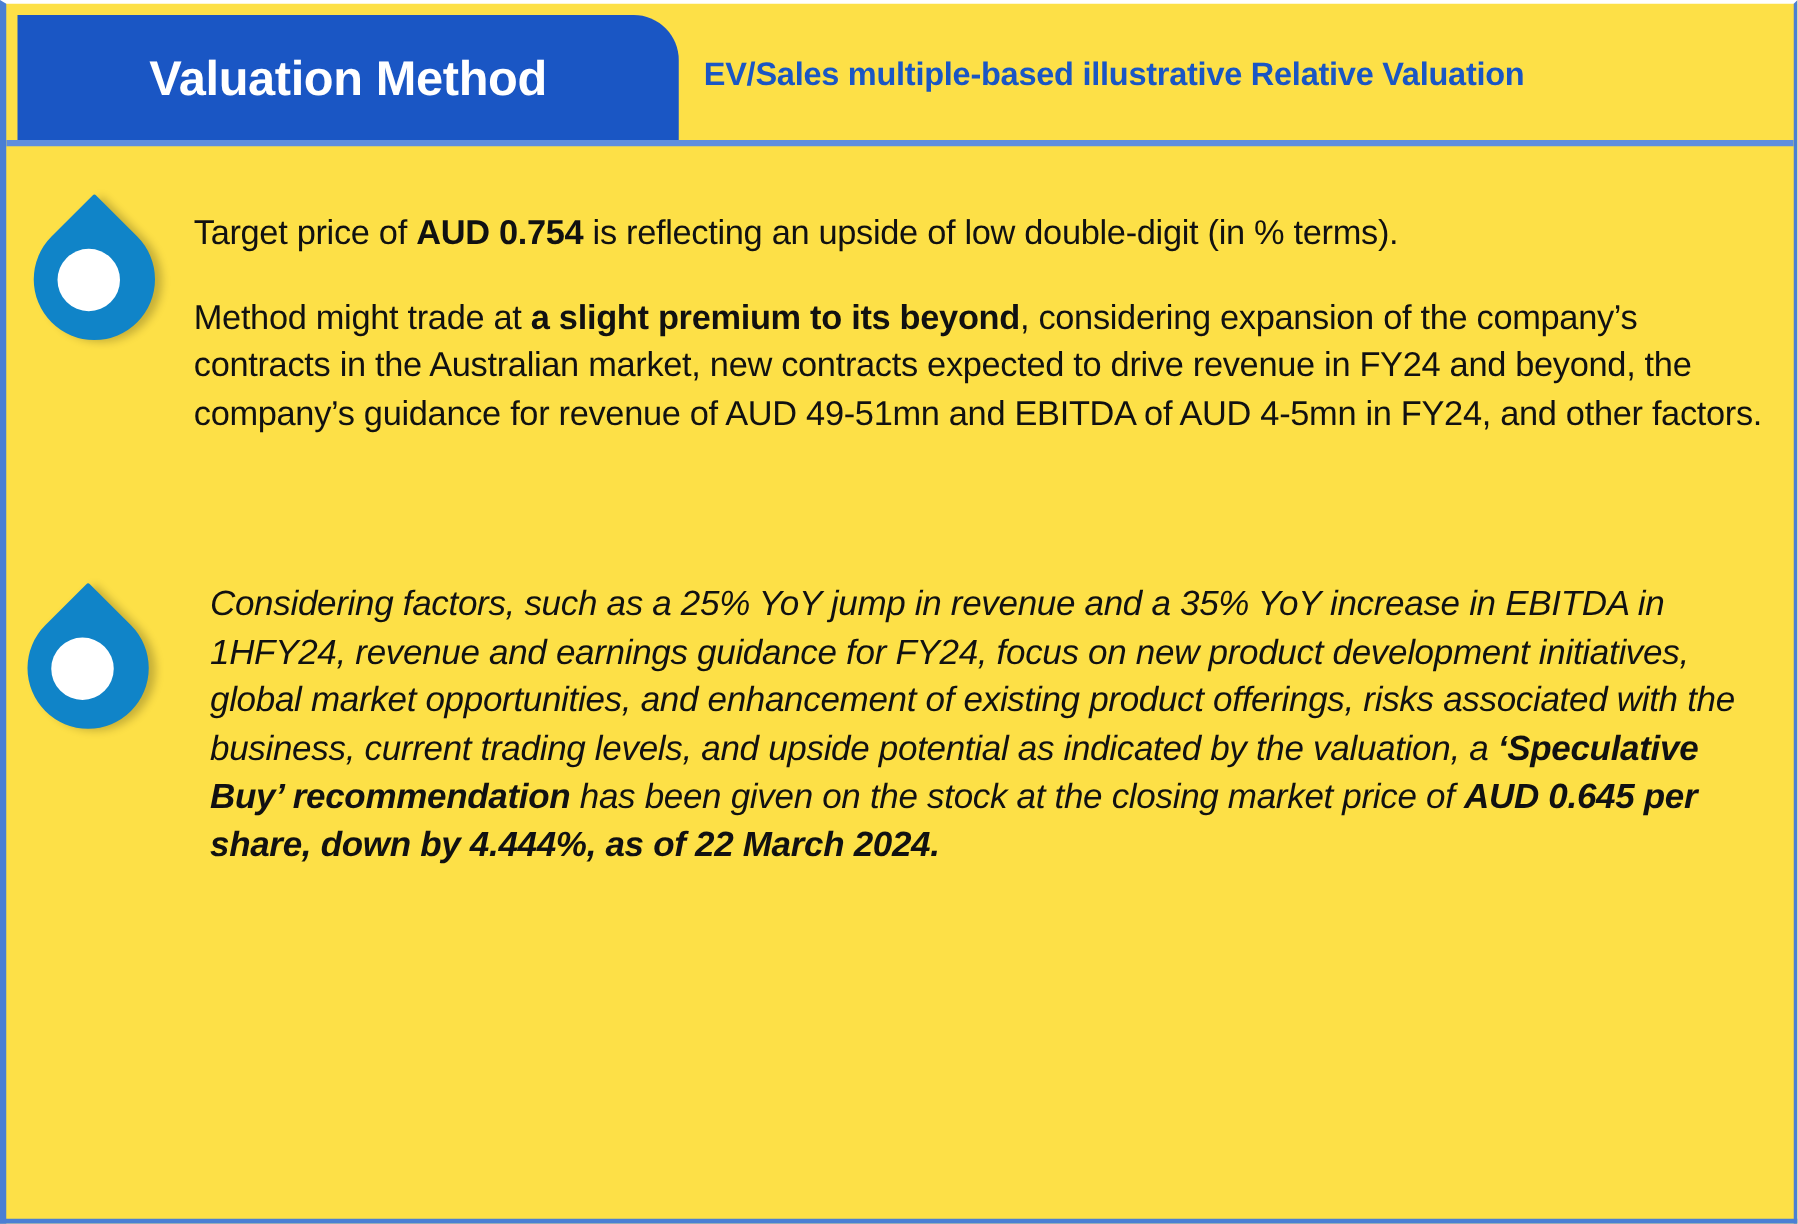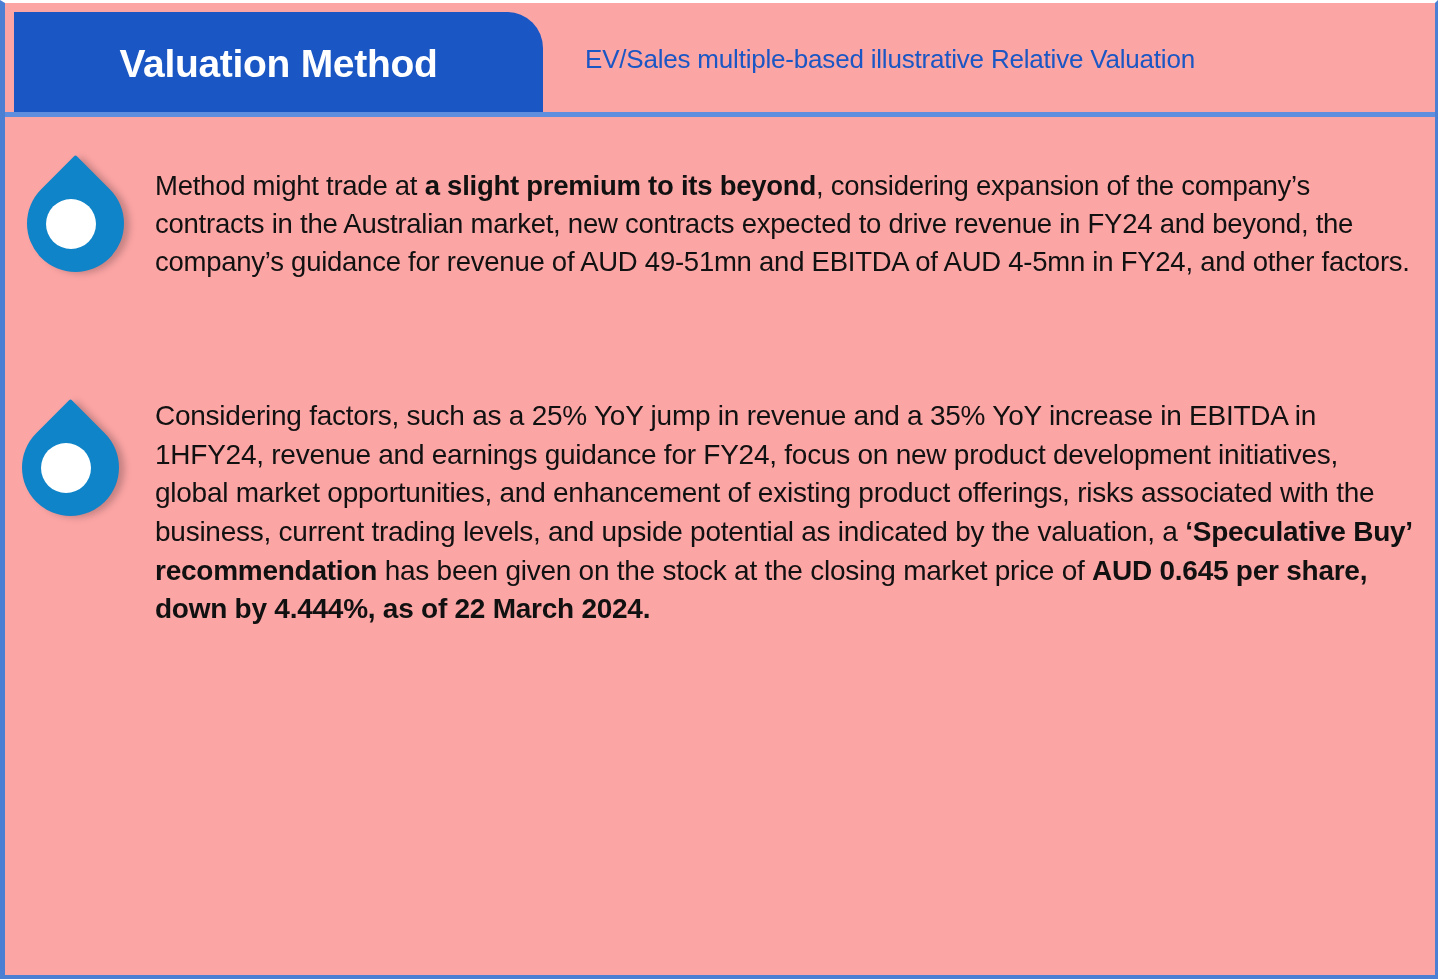--- a/index.html
+++ b/index.html
@@ -10,21 +10,21 @@
   }
   body {
     font-family: "Liberation Sans", sans-serif;
   }
 
   #page {
     position: relative;
     width: 1438px;
     height: 979px;
     box-sizing: border-box;
-    background: #fca5a5;
+    background: #fde047;
     border-left: 5px solid #4a7fd4;
     border-right: 3px solid #4a7fd4;
     border-top: 3px solid #ffffff;
     border-bottom: 4px solid #4a7fd4;
     overflow: hidden;
   }
 
   
   .section-head {
     position: relative;
@@ -47,29 +47,29 @@
   .head-tab-text {
     color: #ffffff;
     font-size: 39px;
     font-weight: bold;
     letter-spacing: -0.3px;
     line-height: 1;
     white-space: nowrap;
   }
   .head-subtitle {
     position: absolute;
-    left: 580px;
+    left: 558px;
     top: 0;
     right: 0;
     height: 112px;
     display: flex;
     align-items: center;
     color: #1a56c4;
     font-size: 26px;
-    font-weight: normal;
+    font-weight: bold;
     letter-spacing: -0.2px;
     white-space: nowrap;
   }
   .head-rule {
     position: absolute;
     left: 0;
     right: 0;
     bottom: -2px;
     height: 5px;
     background: #5f8ede;
@@ -129,21 +129,21 @@
     color: #111111;
     font-size: 27.5px;
     line-height: 1.39;
     letter-spacing: -0.25px;
     margin: 0 0 30px 0;
   }
   .para:last-child { margin-bottom: 0; }
   .para b { font-weight: bold; }
 
   .block-1 .text-col { padding-right: 10px; }
-  .block-2 .text-col { padding-right: 6px; margin-left: 10px; }
+  .block-2 .text-col { padding-right: 6px; margin-left: 23px; font-style: italic; }
   .block-2 .para { font-size: 28px; line-height: 1.38; }
 
   .spacer-mid { height: 74px; }
 </style>
 </head>
 <body>
 
 <div id="page">
 
   <div class="section-head">
@@ -155,20 +155,21 @@
   </div>
 
   <div class="block block-1">
     <div class="pin-col">
       <div class="pin">
         <div class="pin-shape"></div>
         <div class="pin-hole"></div>
       </div>
     </div>
     <div class="text-col">
+      <p class="para"><span>Target price of </span><b>AUD 0.754</b><span> is reflecting an upside of low double-digit (in % terms).</span></p>
       <p class="para"><span>Method might trade at </span><b>a slight premium to its beyond</b><span>, considering expansion of the company’s contracts in the Australian market, new contracts expected to drive revenue in FY24 and beyond, the company’s guidance for revenue of AUD 49-51mn and EBITDA of AUD 4-5mn in FY24, and other factors.</span></p>
     </div>
   </div>
 
   <div class="spacer-mid"></div>
 
 
   <div class="block block-2">
     <div class="pin-col">
       <div class="pin">

